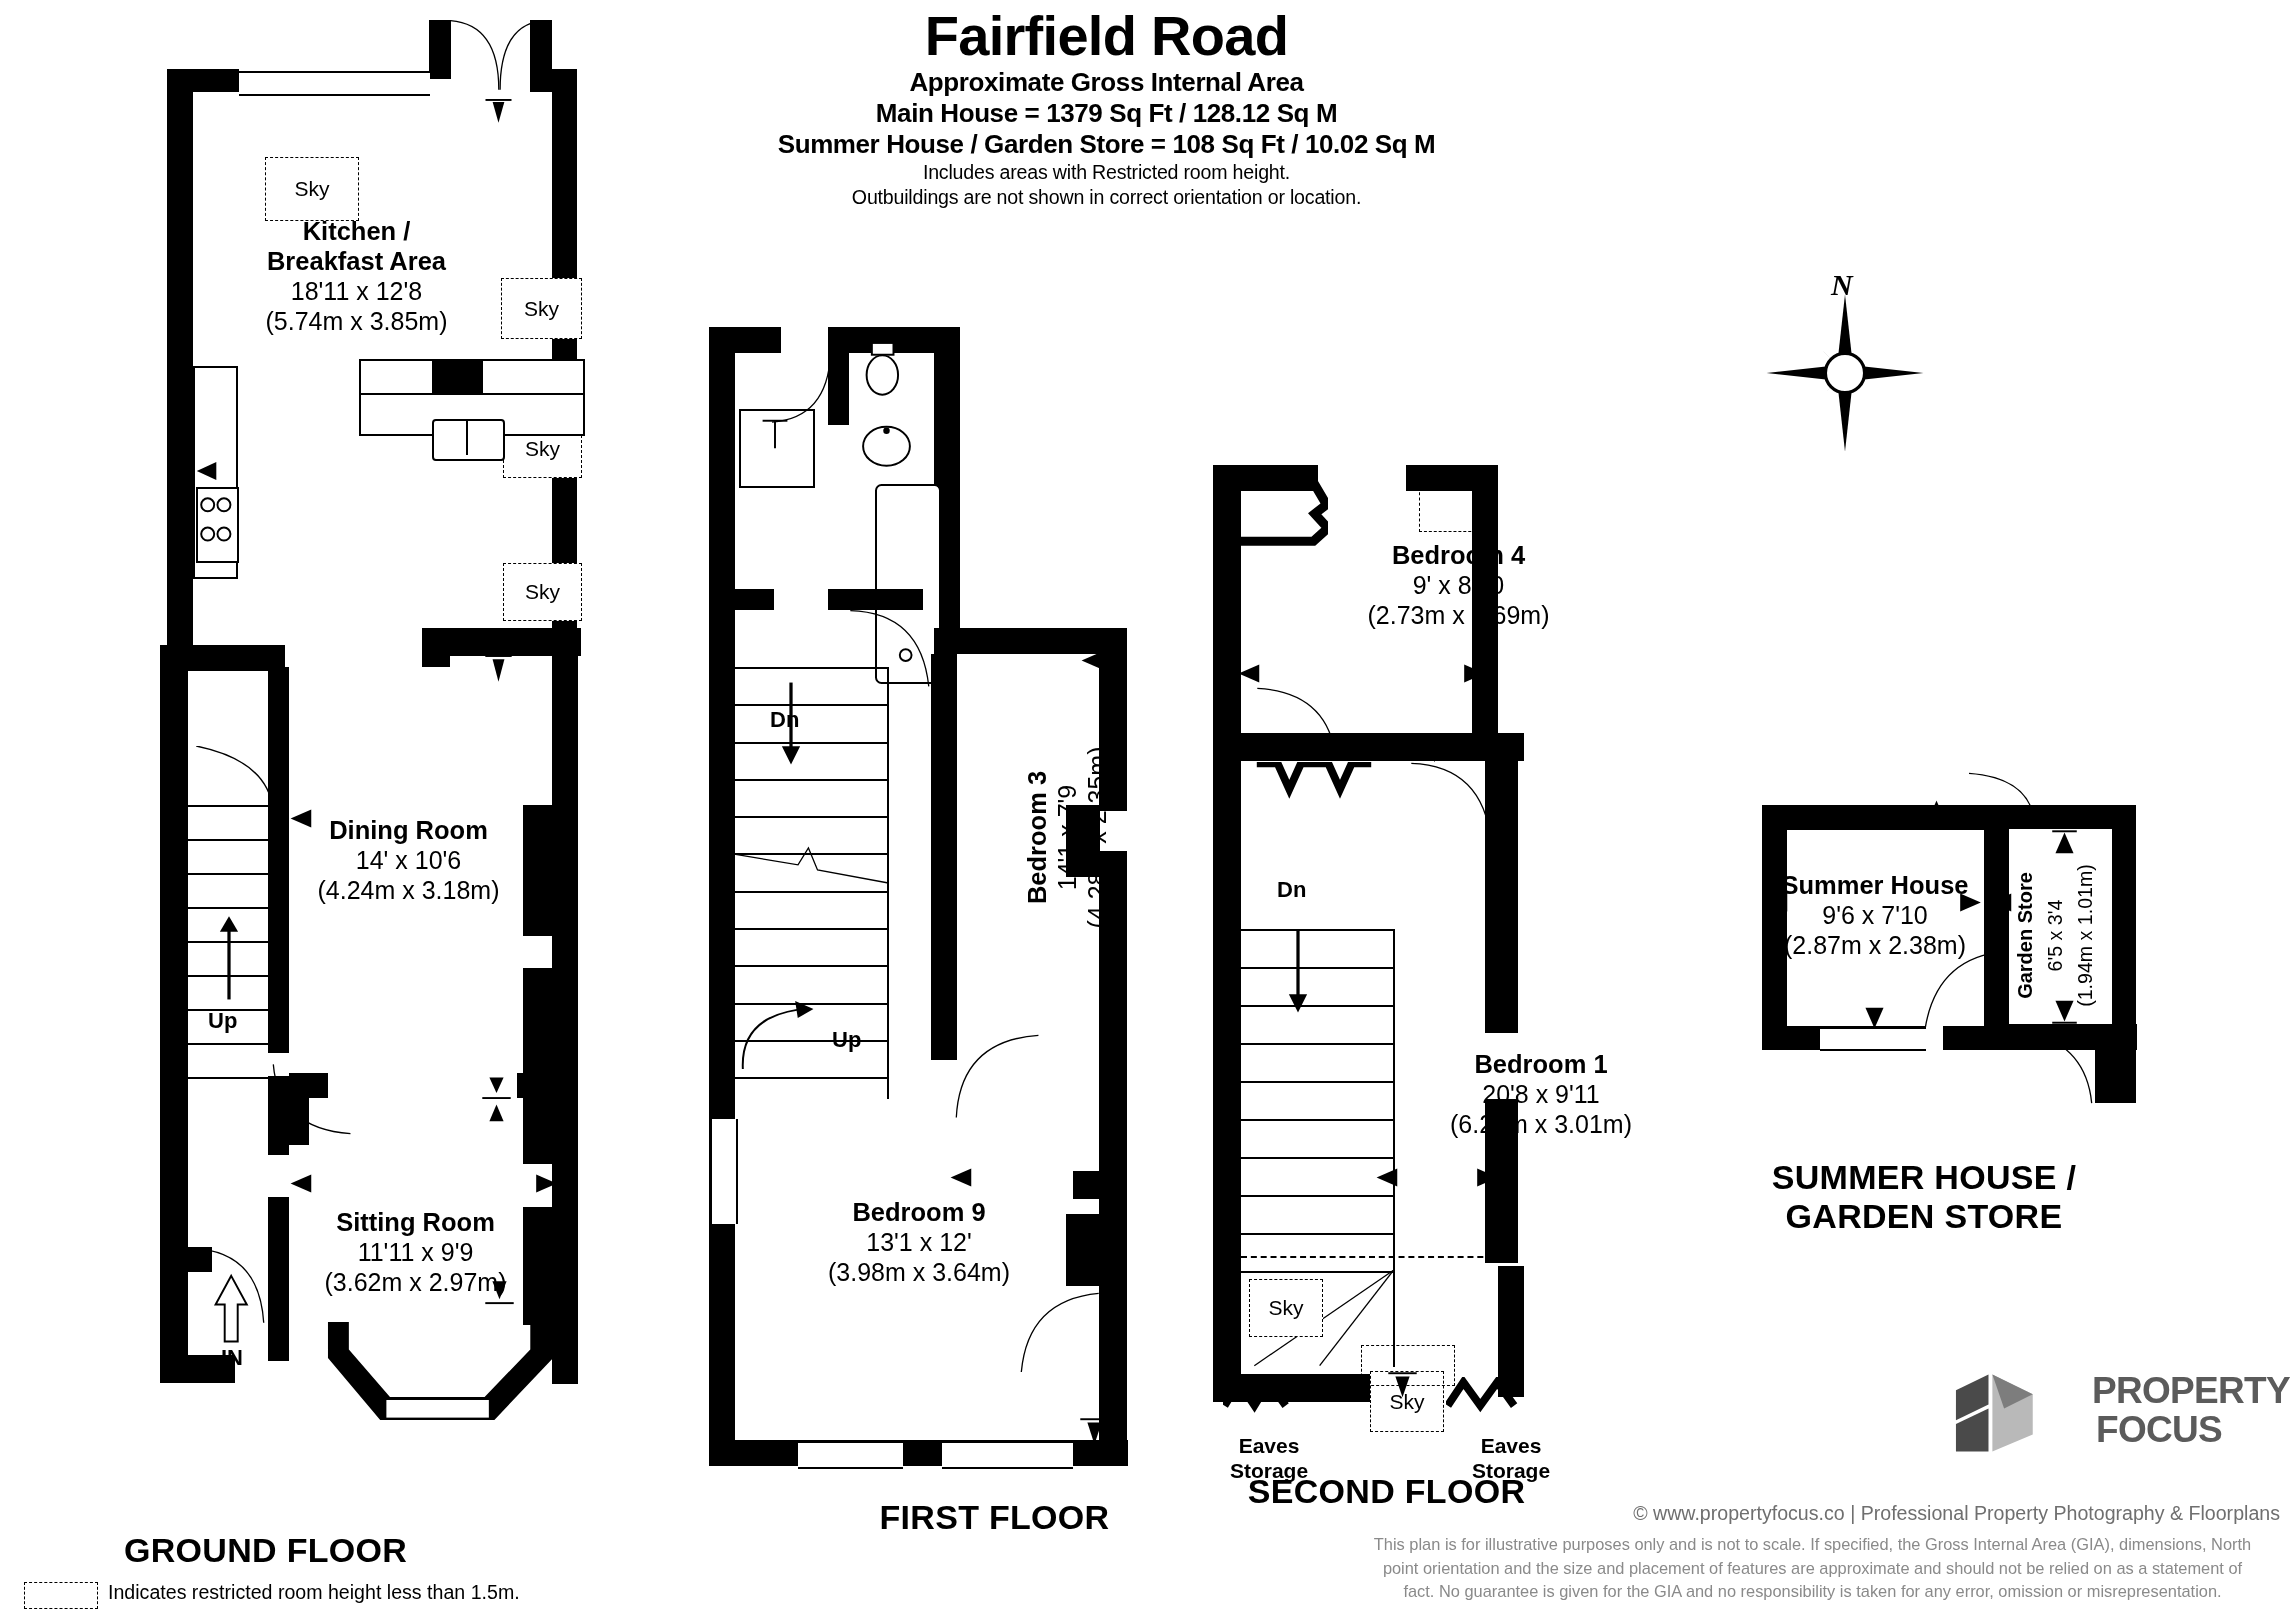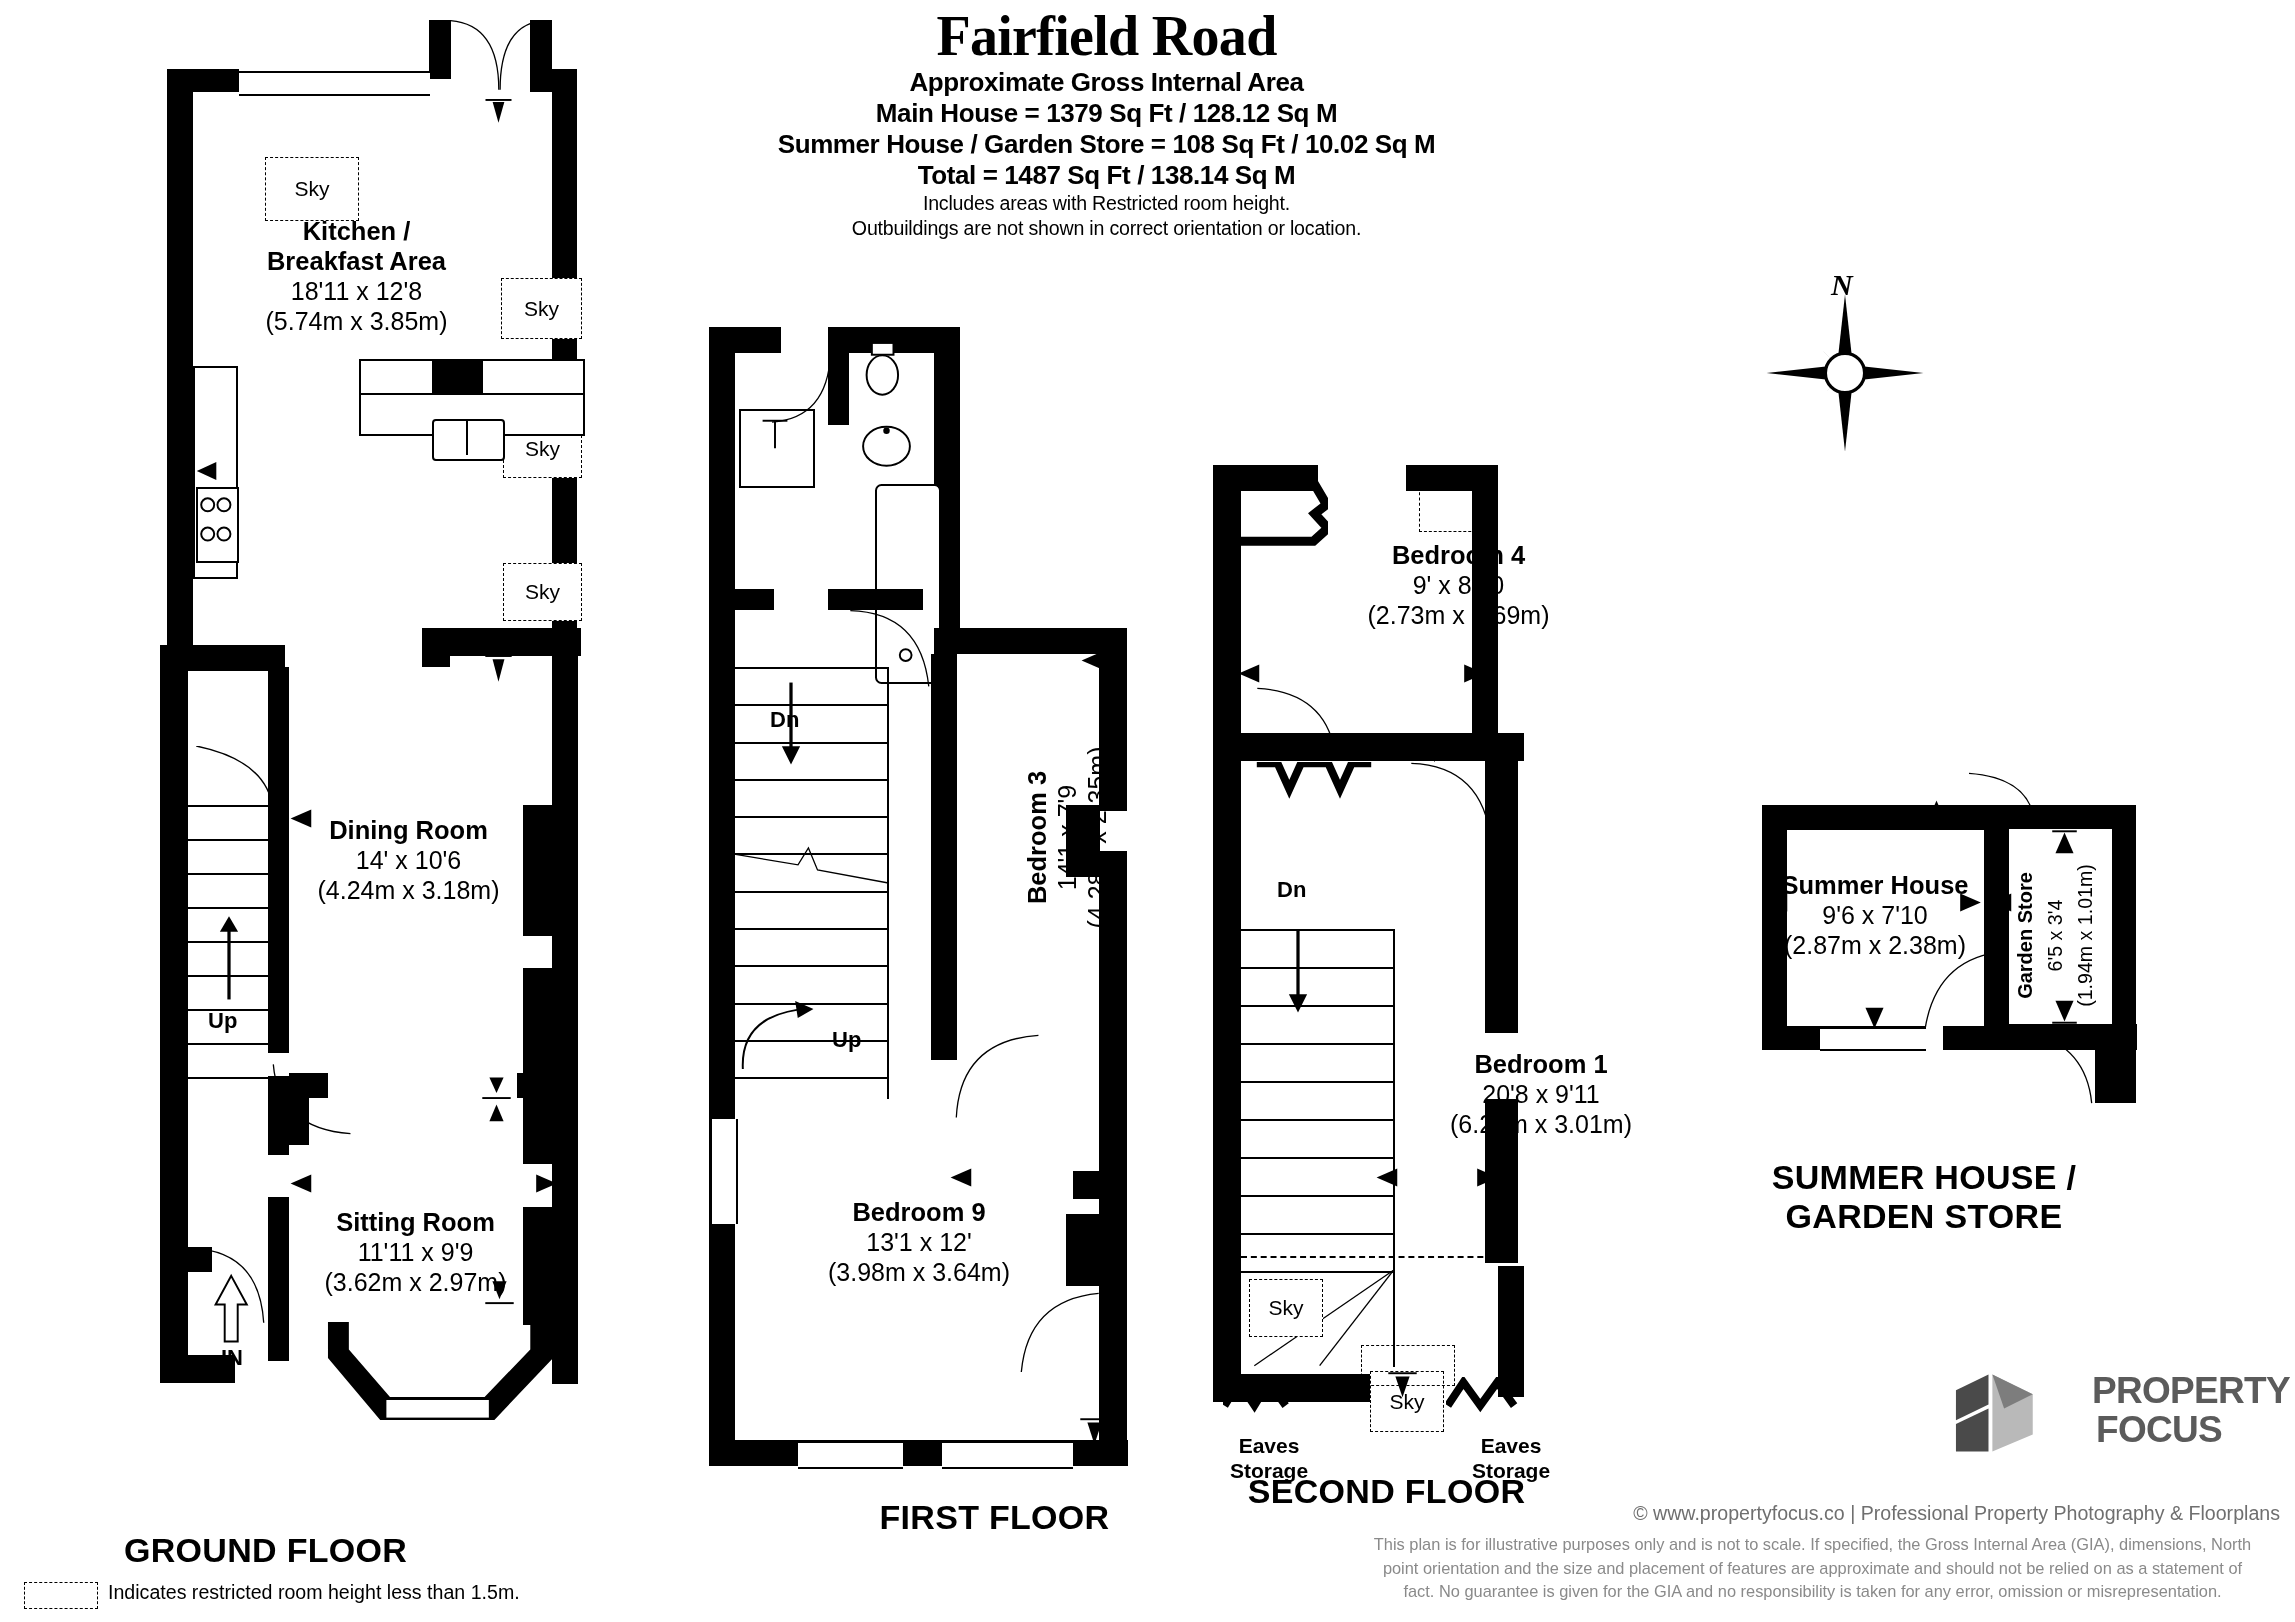--- a/index.html
+++ b/index.html
@@ -14,21 +14,21 @@
     overflow: hidden;
   }
   .abs { position: absolute; }
 
   
   #header {
     left: 753px; top: 5.2px; width: 707px;
     text-align: center;
   }
   #title {
-    font-family: Liberation Serif, serif;
+    font-family: Liberation Sans, sans-serif;
     font-weight: bold;
     font-size: 56px;
     line-height: 62px;
     letter-spacing: -0.7px;
   }
   .hdr-line {
     font-weight: bold;
     font-size: 26px;
     line-height: 31px;
     letter-spacing: -0.4px;
@@ -117,21 +117,20 @@
   }
 </style>
 </head>
 <body>
 
 <div id="header" class="abs">
   <div id="title">Fairfield Road</div>
   <div class="hdr-line">Approximate Gross Internal Area</div>
   <div class="hdr-line">Main House = 1379 Sq Ft / 128.12 Sq M</div>
   <div class="hdr-line">Summer House / Garden Store = 108 Sq Ft / 10.02 Sq M</div>
-  <div class="hdr-line">Total = 1487 Sq Ft / 138.14 Sq M</div>
   <div class="hdr-note">Includes areas with Restricted room height.</div>
   <div class="hdr-note">Outbuildings are not shown in correct orientation or location.</div>
 </div>
 
 <div id="compass" class="abs">
   <div class="n-lbl">N</div>
   <svg width="170" height="170" viewBox="0 0 260 260">
 
     <polygon points="130,10 142,118 130,130 118,118" fill="#000"></polygon>
     <polygon points="130,250 142,142 130,130 118,142" fill="#000"></polygon>

